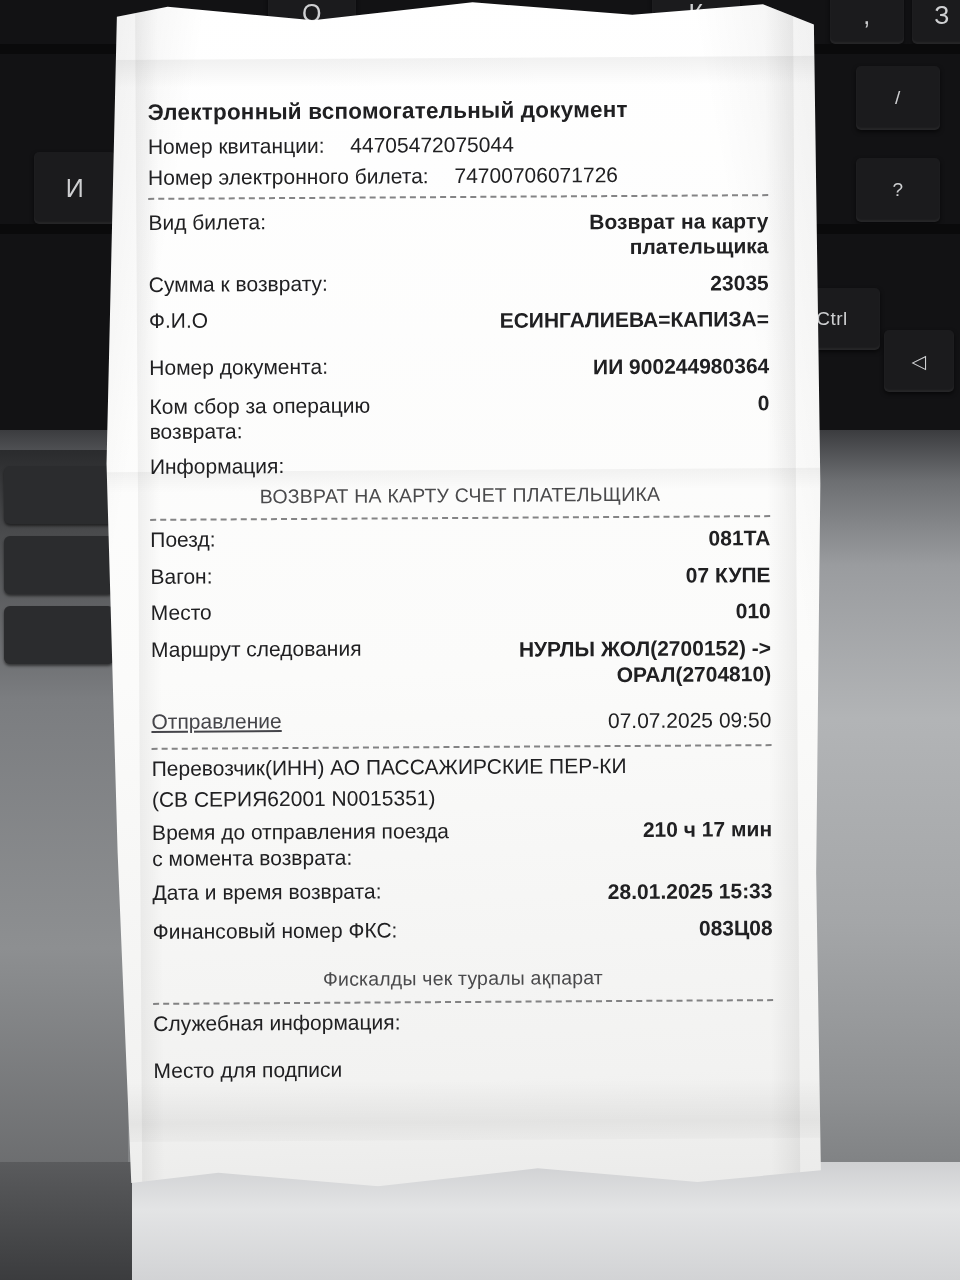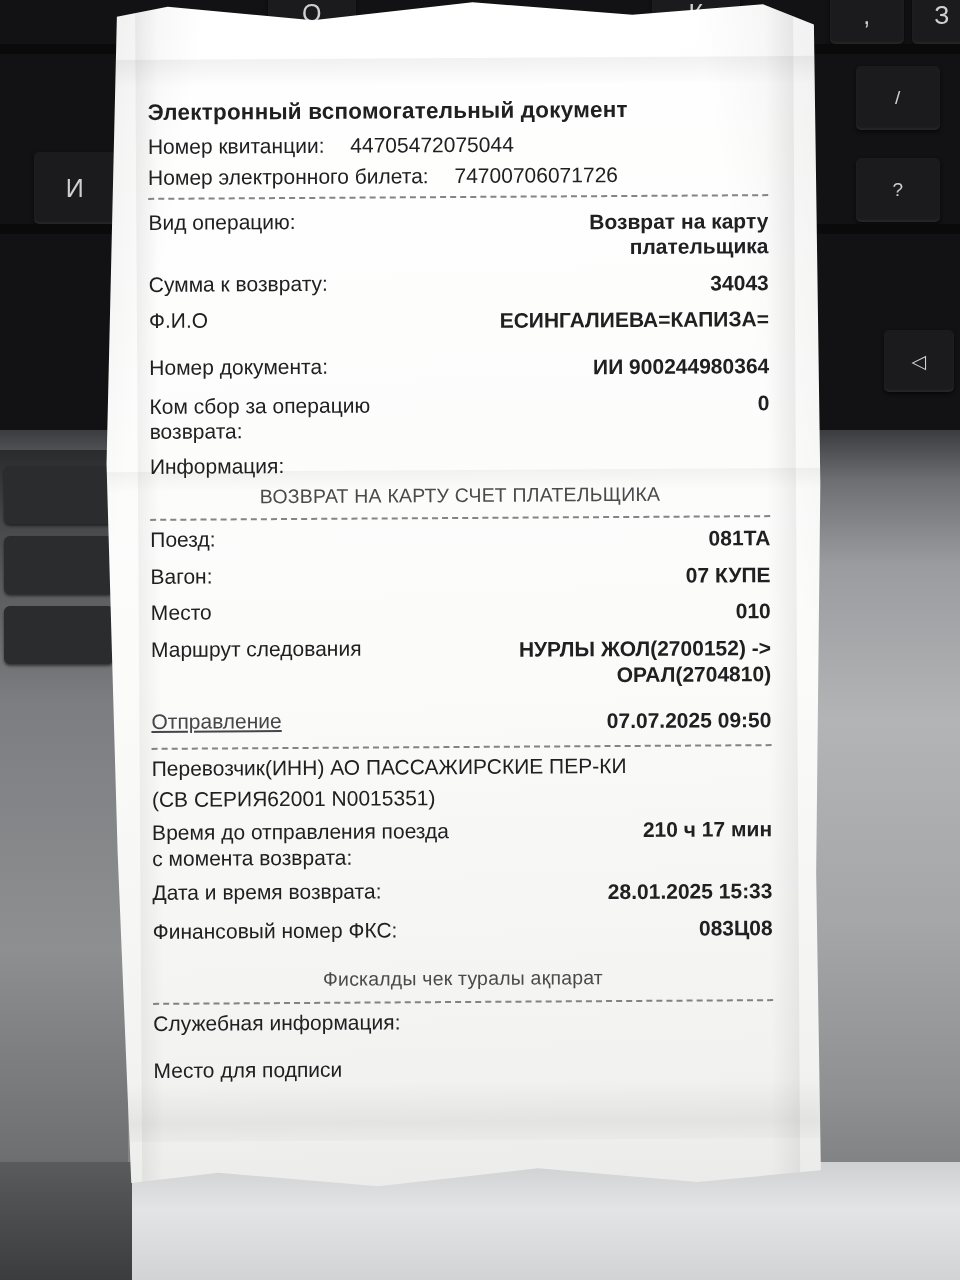--- a/index.html
+++ b/index.html
@@ -168,21 +168,21 @@
     font-size: 21px;
   }
   .row .val {
     flex: 0 0 auto;
     text-align: right;
     font-weight: bold;
     font-size: 21px;
     max-width: 330px;
     line-height: 1.22;
   }
-  .row .val.normal { font-weight: bold; }
+  .row .val.normal { font-weight: normal; }
 
   .row.block .lbl { max-width: 300px; line-height: 1.22; }
 
   .centered {
     text-align: center;
     font-size: 19.5px;
     margin: 6px 0 12px 0;
     letter-spacing: .2px;
   }
   .centered.faint { color: #4a4a4c; }
@@ -214,20 +214,21 @@
 
   <div class="key" style="left:268px; top:-18px; width:88px; height:62px;">О</div>
   <div class="key" style="left:652px; top:-18px; width:88px; height:62px;">К</div>
   <div class="key" style="left:830px; top:-14px; width:74px; height:58px;">,</div>
   <div class="key" style="left:912px; top:-14px; width:60px; height:58px;">З</div>
 
   <div class="key" style="left:34px; top:152px; width:82px; height:72px;">И</div>
 
   <div class="key small" style="left:856px; top:66px; width:84px; height:64px;">/</div>
   <div class="key small" style="left:856px; top:158px; width:84px; height:64px;">?</div>
+  <div class="key small" style="left:784px; top:288px; width:96px; height:62px;">Ctrl</div>
   <div class="key small" style="left:884px; top:330px; width:70px; height:62px;">◁</div>
 
   <div class="key-sep" style="left:0; top:44px; width:960px; height:10px;"></div>
   <div class="key-sep" style="left:0; top:224px; width:960px; height:10px;"></div>
 
   <div class="desk-bottom"></div>
   <div class="desk-bottom left"></div>
 </div>
 
 <div class="receipt">
@@ -247,27 +248,27 @@
     </div>
 
     <div class="line-plain">
       <span>Номер электронного билета:</span>
       <span class="val">74700706071726</span>
     </div>
 
     <div class="hr"></div>
 
     <div class="row">
-      <span class="lbl">Вид операцию:</span>
+      <span class="lbl">Вид билета:</span>
       <span class="val" style="max-width:260px;">Возврат на карту плательщика</span>
     </div>
 
     <div class="row">
       <span class="lbl">Сумма к возврату:</span>
-      <span class="val">34043</span>
+      <span class="val">23035</span>
     </div>
 
     <div class="row">
       <span class="lbl">Ф.И.О</span>
       <span class="val" style="max-width:300px;">ЕСИНГАЛИЕВА=КАПИЗА=</span>
     </div>
 
     <div class="spacer-s"></div>
 
     <div class="row">

